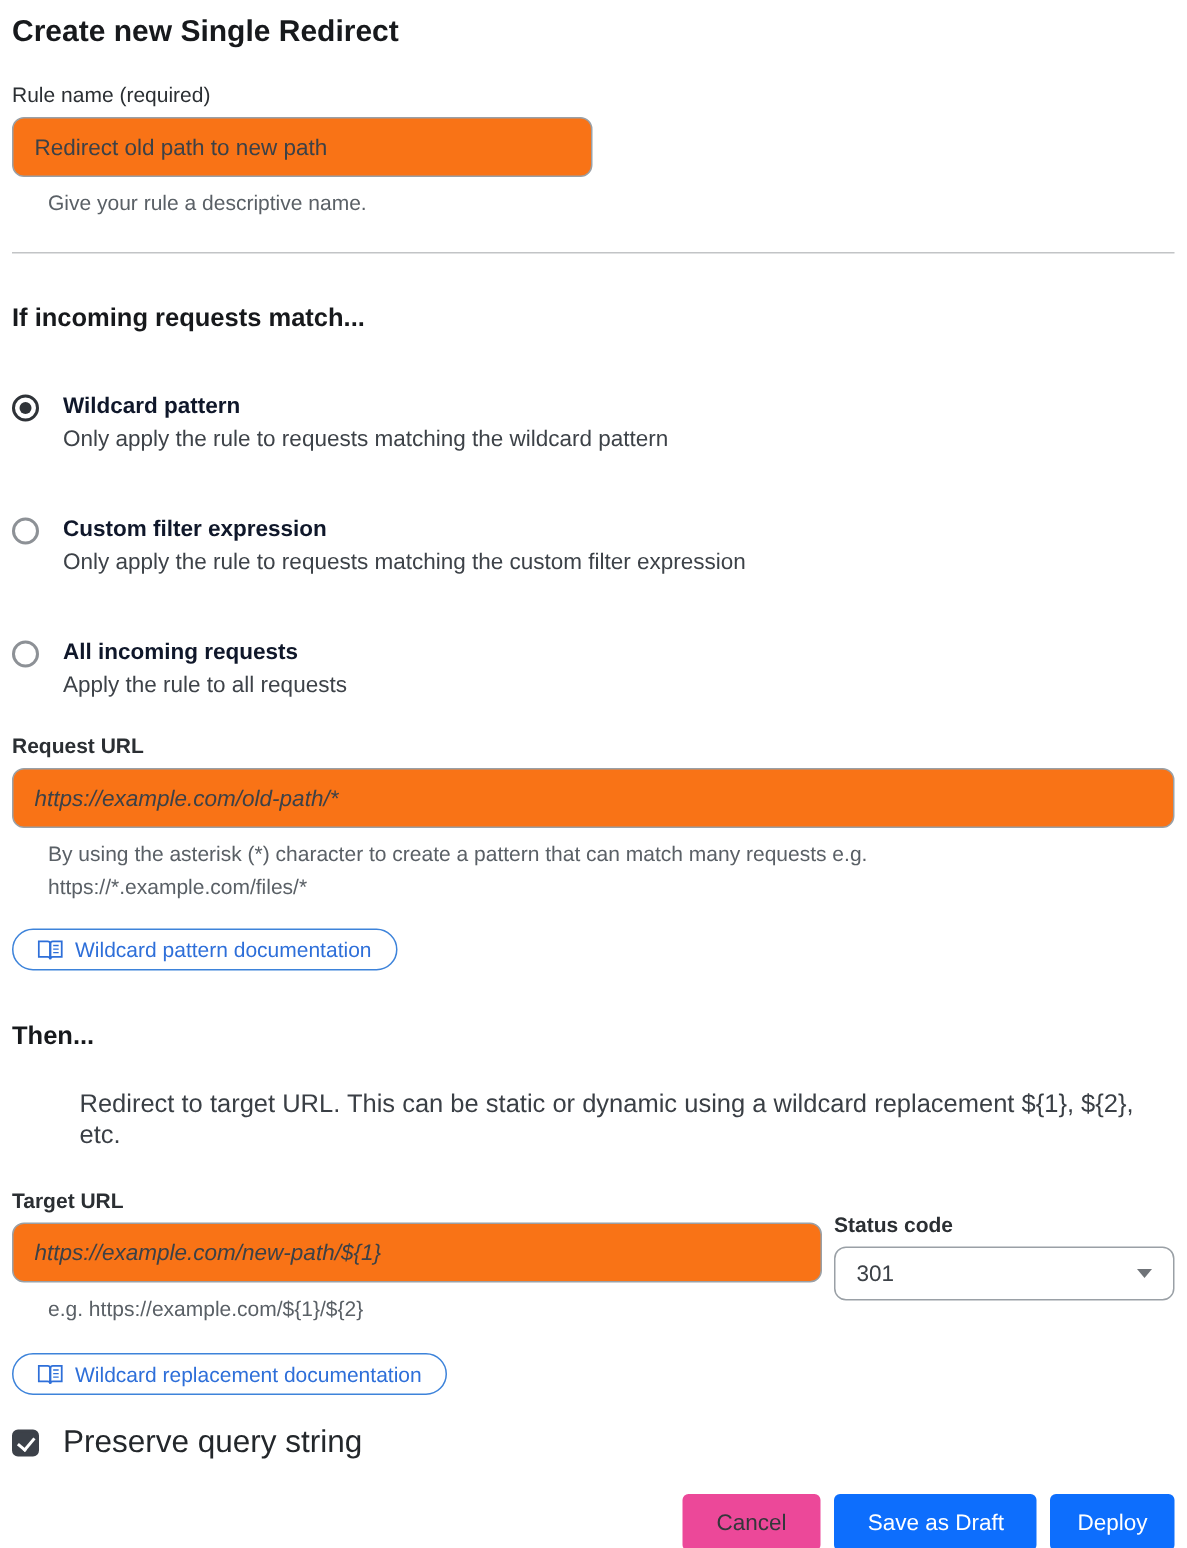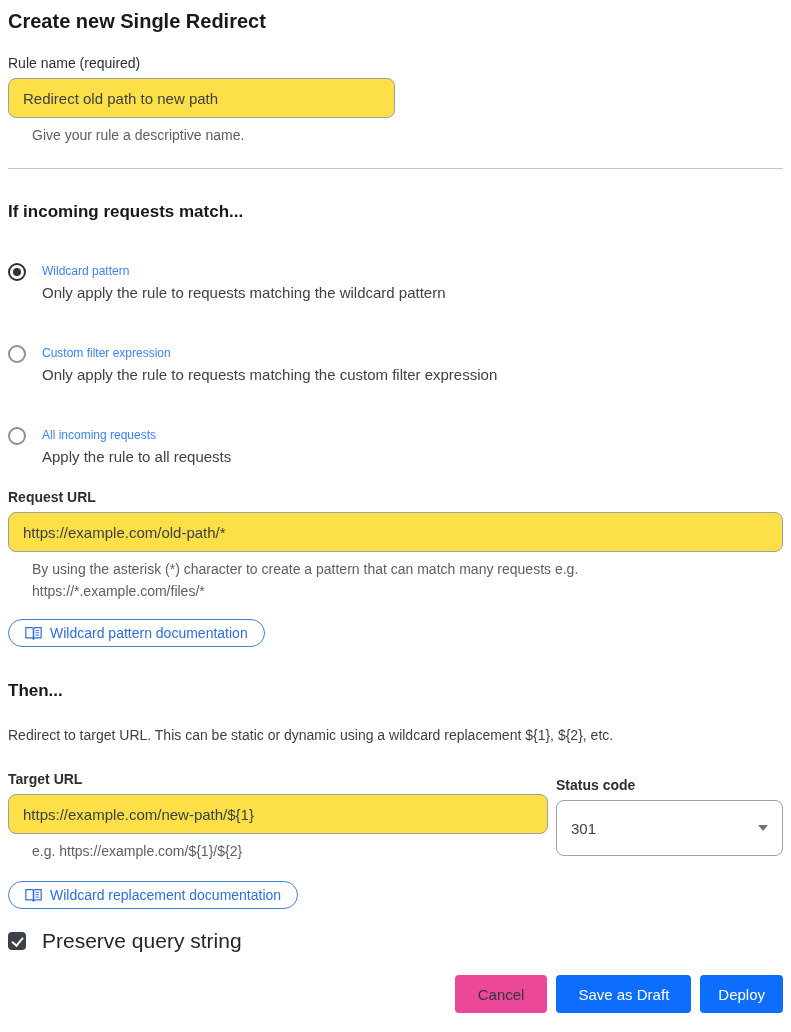--- a/index.html
+++ b/index.html
@@ -13,67 +13,67 @@
 
   .page-title { font-size:20px; font-weight:700; color:#17191c; line-height:26px; }
 
   .field-label { font-size:14px; color:#2b2f33; line-height:17px; margin-top:21px; }
   .field-label.bold { font-weight:700; }
 
   .text-input {
     display:block; width:387px; height:40px; margin-top:6px;
     border:1px solid #9aa0a6; border-radius:8px;
     padding:0 14px; font-size:15px; color:#3c4147;
-    font-family:"Liberation Sans", sans-serif; background:#fde047; outline:none;
-  }
-  .text-input.full { width:100%; }
+    font-family:"Liberation Sans", sans-serif; background:#f97316; outline:none;
+  }
+  .text-input.full { width:100%;font-style:italic; }
 
   .helper { font-size:14px; color:#5a6066; line-height:22px; margin-top:6px;margin-left:24px; }
 
   .divider { border:none; border-top:1px solid #c2c4c6; margin-top:22px; }
 
   .section-heading { font-size:17px; font-weight:700; color:#17191c; line-height:22px; margin-top:32px; }
 
   .radio-item { display:flex; align-items:flex-start; margin-top:38px; cursor:default; }
   .radio-item:first-of-type { margin-top:39px; }
   .radio {
     flex:0 0 auto; width:18px; height:18px; border:2px solid #8d9196;
     border-radius:50%; margin-top:2px; background:#fff;
   }
   .radio-item.selected .radio { border-color:#2f3338; }
   .radio-item.selected .radio::after {
     content:""; display:block; width:8px; height:8px; margin:3px;
     background:#2f3338; border-radius:50%;
   }
   .radio-text { margin-left:16px; }
-  .radio-label { font-size:12px; font-weight:400; color:#3b82f6; line-height:20px; }
+  .radio-label { font-size:15px; font-weight:700; color:#0f172a; line-height:20px; }
   .radio-desc { font-size:15px; color:#3d4248; line-height:24px; }
 
   .gap-lg { margin-top:44px; }
 
   .doc-button {
     display:inline-flex; align-items:center; gap:8px; height:28px;
     margin-top:17px; padding:0 16px;
     border:1px solid #3d83da; border-radius:14px; background:#fff;
     color:#2e6fd9; font-size:14px; font-family:"Liberation Sans", sans-serif;
     cursor:pointer; line-height:26px;
   }
   .doc-button svg { display:block; }
 
   .then-heading { margin-top:33px; }
-  .redirect-desc { font-size:14px; color:#3a3f45; line-height:21px; margin-top:23px; }
+  .redirect-desc { font-size:17px; color:#3a3f45; line-height:21px; margin-top:23px;margin-left:45px; }
 
   .two-col { display:flex; gap:8px; align-items:center; }
   .col-left { flex:1 1 auto; }
   .col-right { flex:0 0 227px; }
   .two-col .field-label { margin-top:25px; }
 
   .select-box {
     display:flex; align-items:center; justify-content:space-between;
-    height:56px; margin-top:6px; padding:0 14px;
+    height:36px; margin-top:6px; padding:0 14px;
     border:1px solid #9aa0a6; border-radius:8px; background:#fff;
     font-size:15px; color:#3c4147; cursor:pointer;
   }
   .select-caret { width:0; height:0; border-left:5px solid transparent;
     border-right:5px solid transparent; border-top:6px solid #6f7378; }
 
   .checkbox-row { display:flex; align-items:center; margin-top:20px; }
   .checkbox {
     position:relative; width:18px; height:18px; border-radius:4px;
     border:2px solid #3c4149; background:#fff; cursor:pointer;

